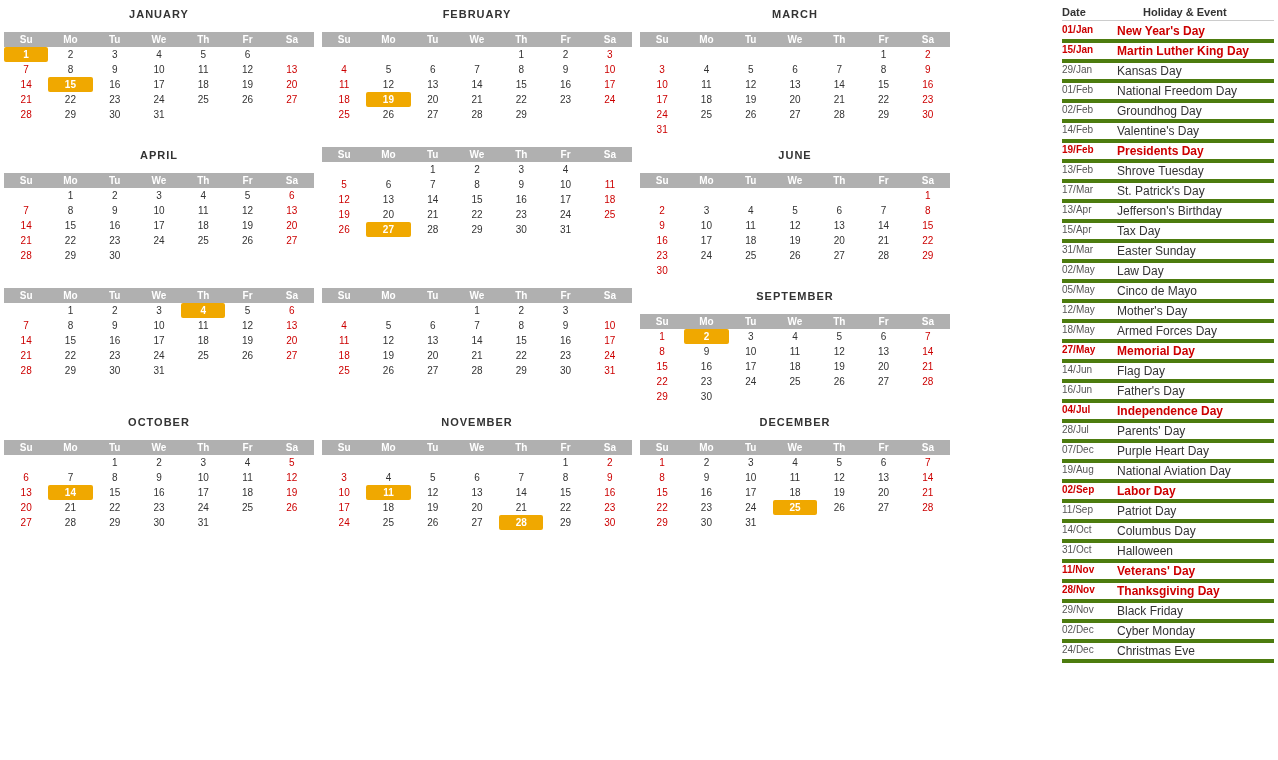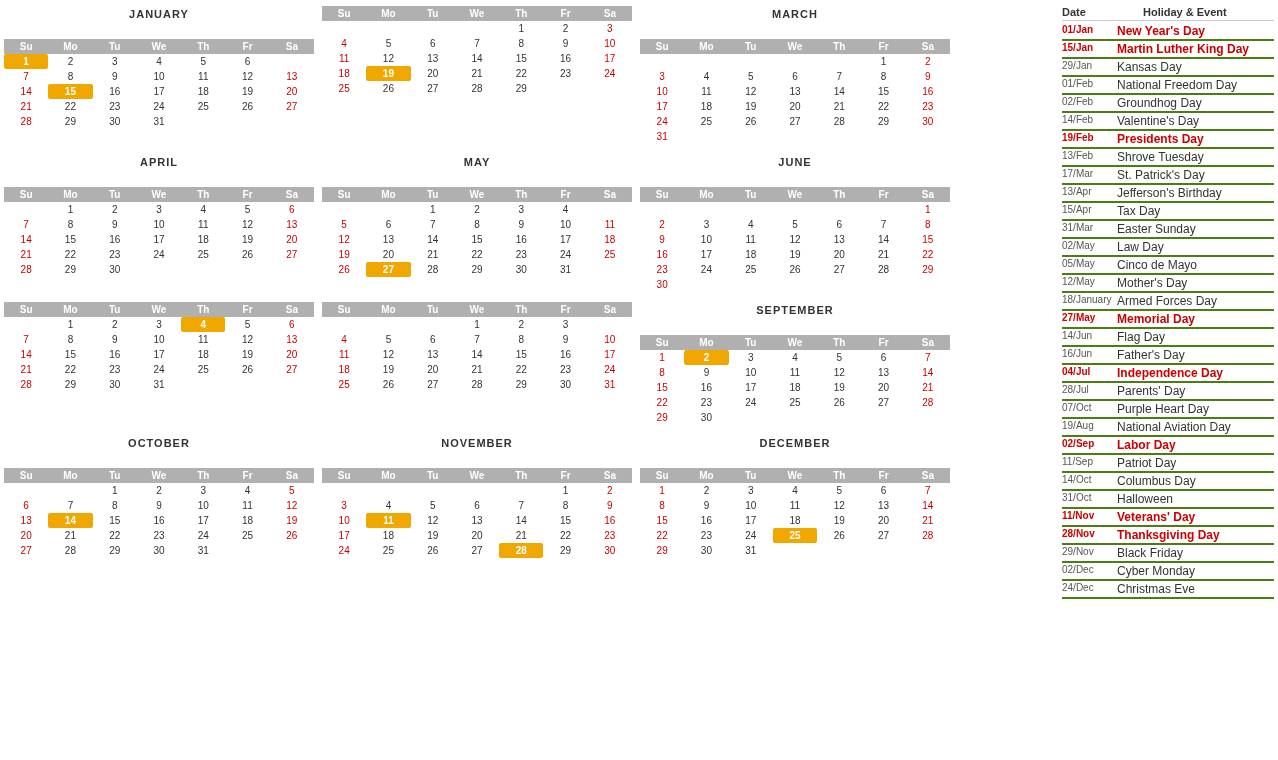--- a/index.html
+++ b/index.html
@@ -29,21 +29,21 @@
       gap: 8px;
     }
     .month-block {
       width: 310px;
     }
     .month-title {
       text-align: center;
       font-weight: bold;
       font-size: 11px;
       letter-spacing: 1px;
-      padding: 2px 0 19px 0;
+      padding: 2px 0 12px 0;
       color: #333;
       text-transform: uppercase;
     }
     .month-grid {
       width: 100%;
       border-collapse: collapse;
     }
     .month-grid th {
       background: #b0b0b0;
       color: #fff;
@@ -90,21 +90,21 @@
       flex: 1;
       font-weight: bold;
       font-size: 11px;
       color: #333;
       padding-left: 26px;
     }
     .holiday-row {
       display: flex;
       flex-direction: row;
       padding: 1px 0;
-      border-bottom: 2px solid #4d7c0f;
+      border-bottom: 4px solid #4d7c0f;
     }
     .holiday-row .h-date {
       width: 55px;
       font-size: 10px;
       color: #555;
       white-space: nowrap;
     }
     .holiday-row .h-event {
       flex: 1;
       font-size: 12px;
@@ -177,20 +177,21 @@
                 <td>30</td>
                 <td>31</td>
                 <td></td>
                 <td></td>
                 <td></td>
               </tr>
             </tbody>
           </table>
         </div>
         <div class="month-block">
+          <div class="month-title">FEBRUARY</div>
           <table class="month-grid">
             <thead>
               <tr>
                 <th>Su</th>
                 <th>Mo</th>
                 <th>Tu</th>
                 <th>We</th>
                 <th>Th</th>
                 <th>Fr</th>
                 <th>Sa</th>
@@ -376,21 +377,20 @@
                 <td>30</td>
                 <td></td>
                 <td></td>
                 <td></td>
                 <td></td>
               </tr>
             </tbody>
           </table>
         </div>
         <div class="month-block">
-          <div class="month-title">MAY</div>
           <table class="month-grid">
             <thead>
               <tr>
                 <th>Su</th>
                 <th>Mo</th>
                 <th>Tu</th>
                 <th>We</th>
                 <th>Th</th>
                 <th>Fr</th>
                 <th>Sa</th>
@@ -959,21 +959,21 @@
         </div>
         <div class="holiday-row">
           <span class="h-date">05/May</span>
           <span class="h-event">Cinco de Mayo</span>
         </div>
         <div class="holiday-row">
           <span class="h-date">12/May</span>
           <span class="h-event">Mother's Day</span>
         </div>
         <div class="holiday-row">
-          <span class="h-date">18/January</span>
+          <span class="h-date">18/May</span>
           <span class="h-event">Armed Forces Day</span>
         </div>
         <div class="holiday-row federal">
           <span class="h-date">27/May</span>
           <span class="h-event">Memorial Day</span>
         </div>
         <div class="holiday-row">
           <span class="h-date">14/Jun</span>
           <span class="h-event">Flag Day</span>
         </div>
@@ -983,21 +983,21 @@
         </div>
         <div class="holiday-row federal">
           <span class="h-date">04/Jul</span>
           <span class="h-event">Independence Day</span>
         </div>
         <div class="holiday-row">
           <span class="h-date">28/Jul</span>
           <span class="h-event">Parents' Day</span>
         </div>
         <div class="holiday-row">
-          <span class="h-date">07/Oct</span>
+          <span class="h-date">07/Dec</span>
           <span class="h-event">Purple Heart Day</span>
         </div>
         <div class="holiday-row">
           <span class="h-date">19/Aug</span>
           <span class="h-event">National Aviation Day</span>
         </div>
         <div class="holiday-row federal">
           <span class="h-date">02/Sep</span>
           <span class="h-event">Labor Day</span>
         </div>

